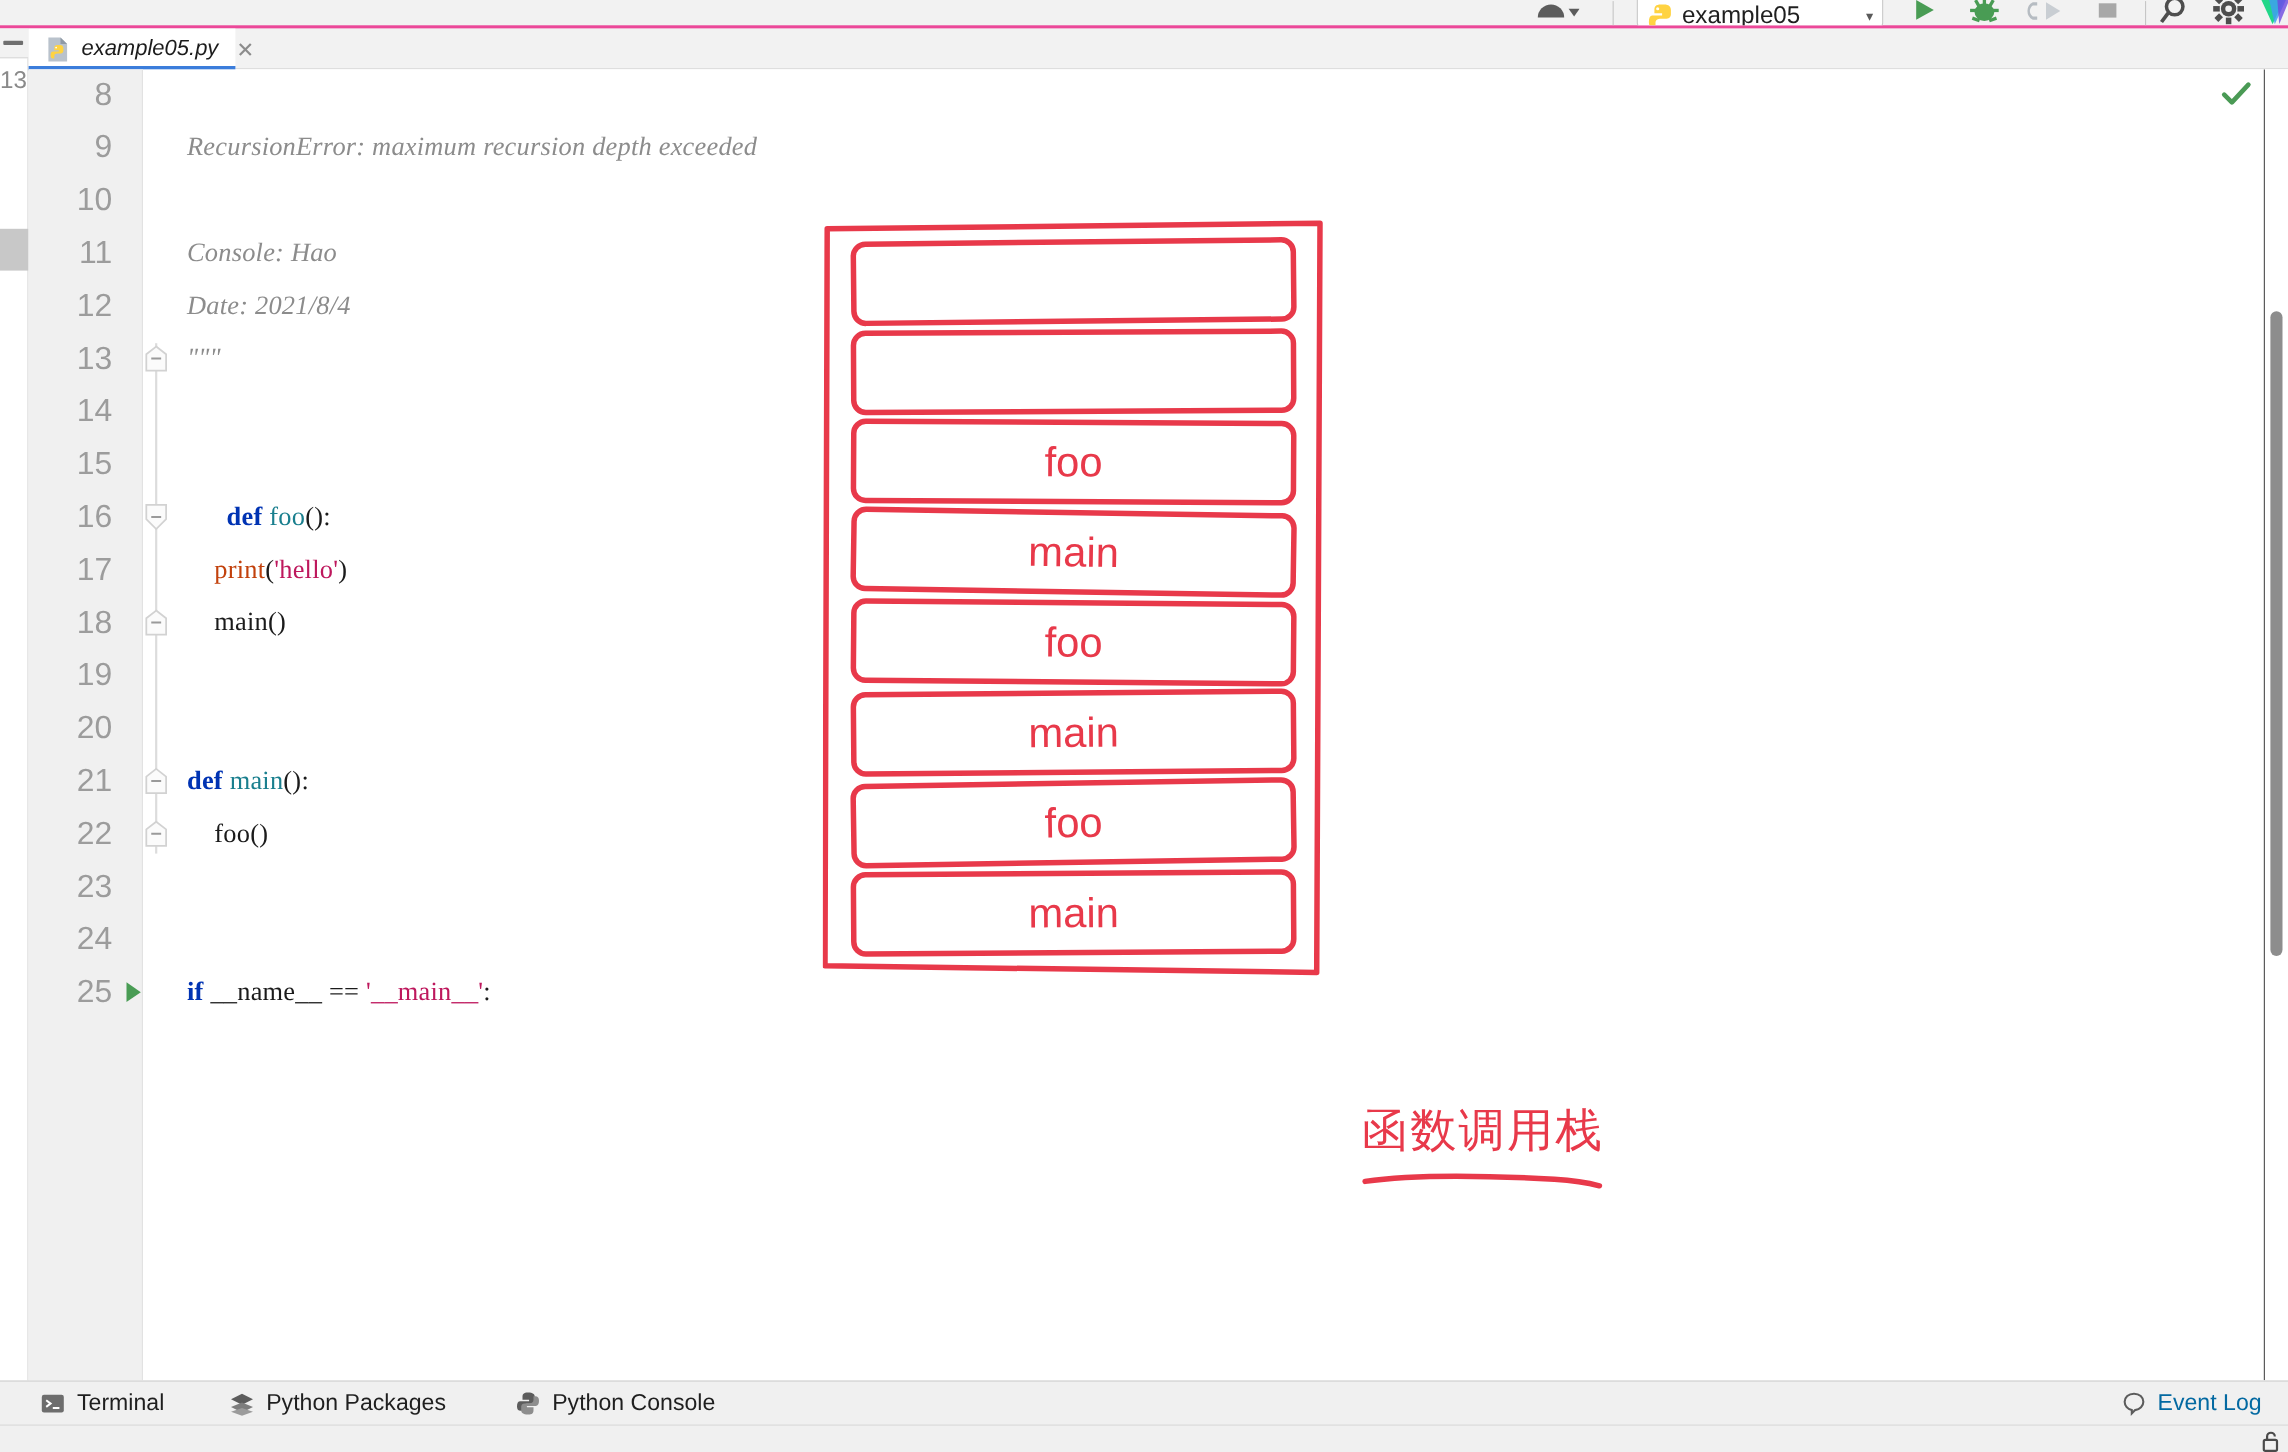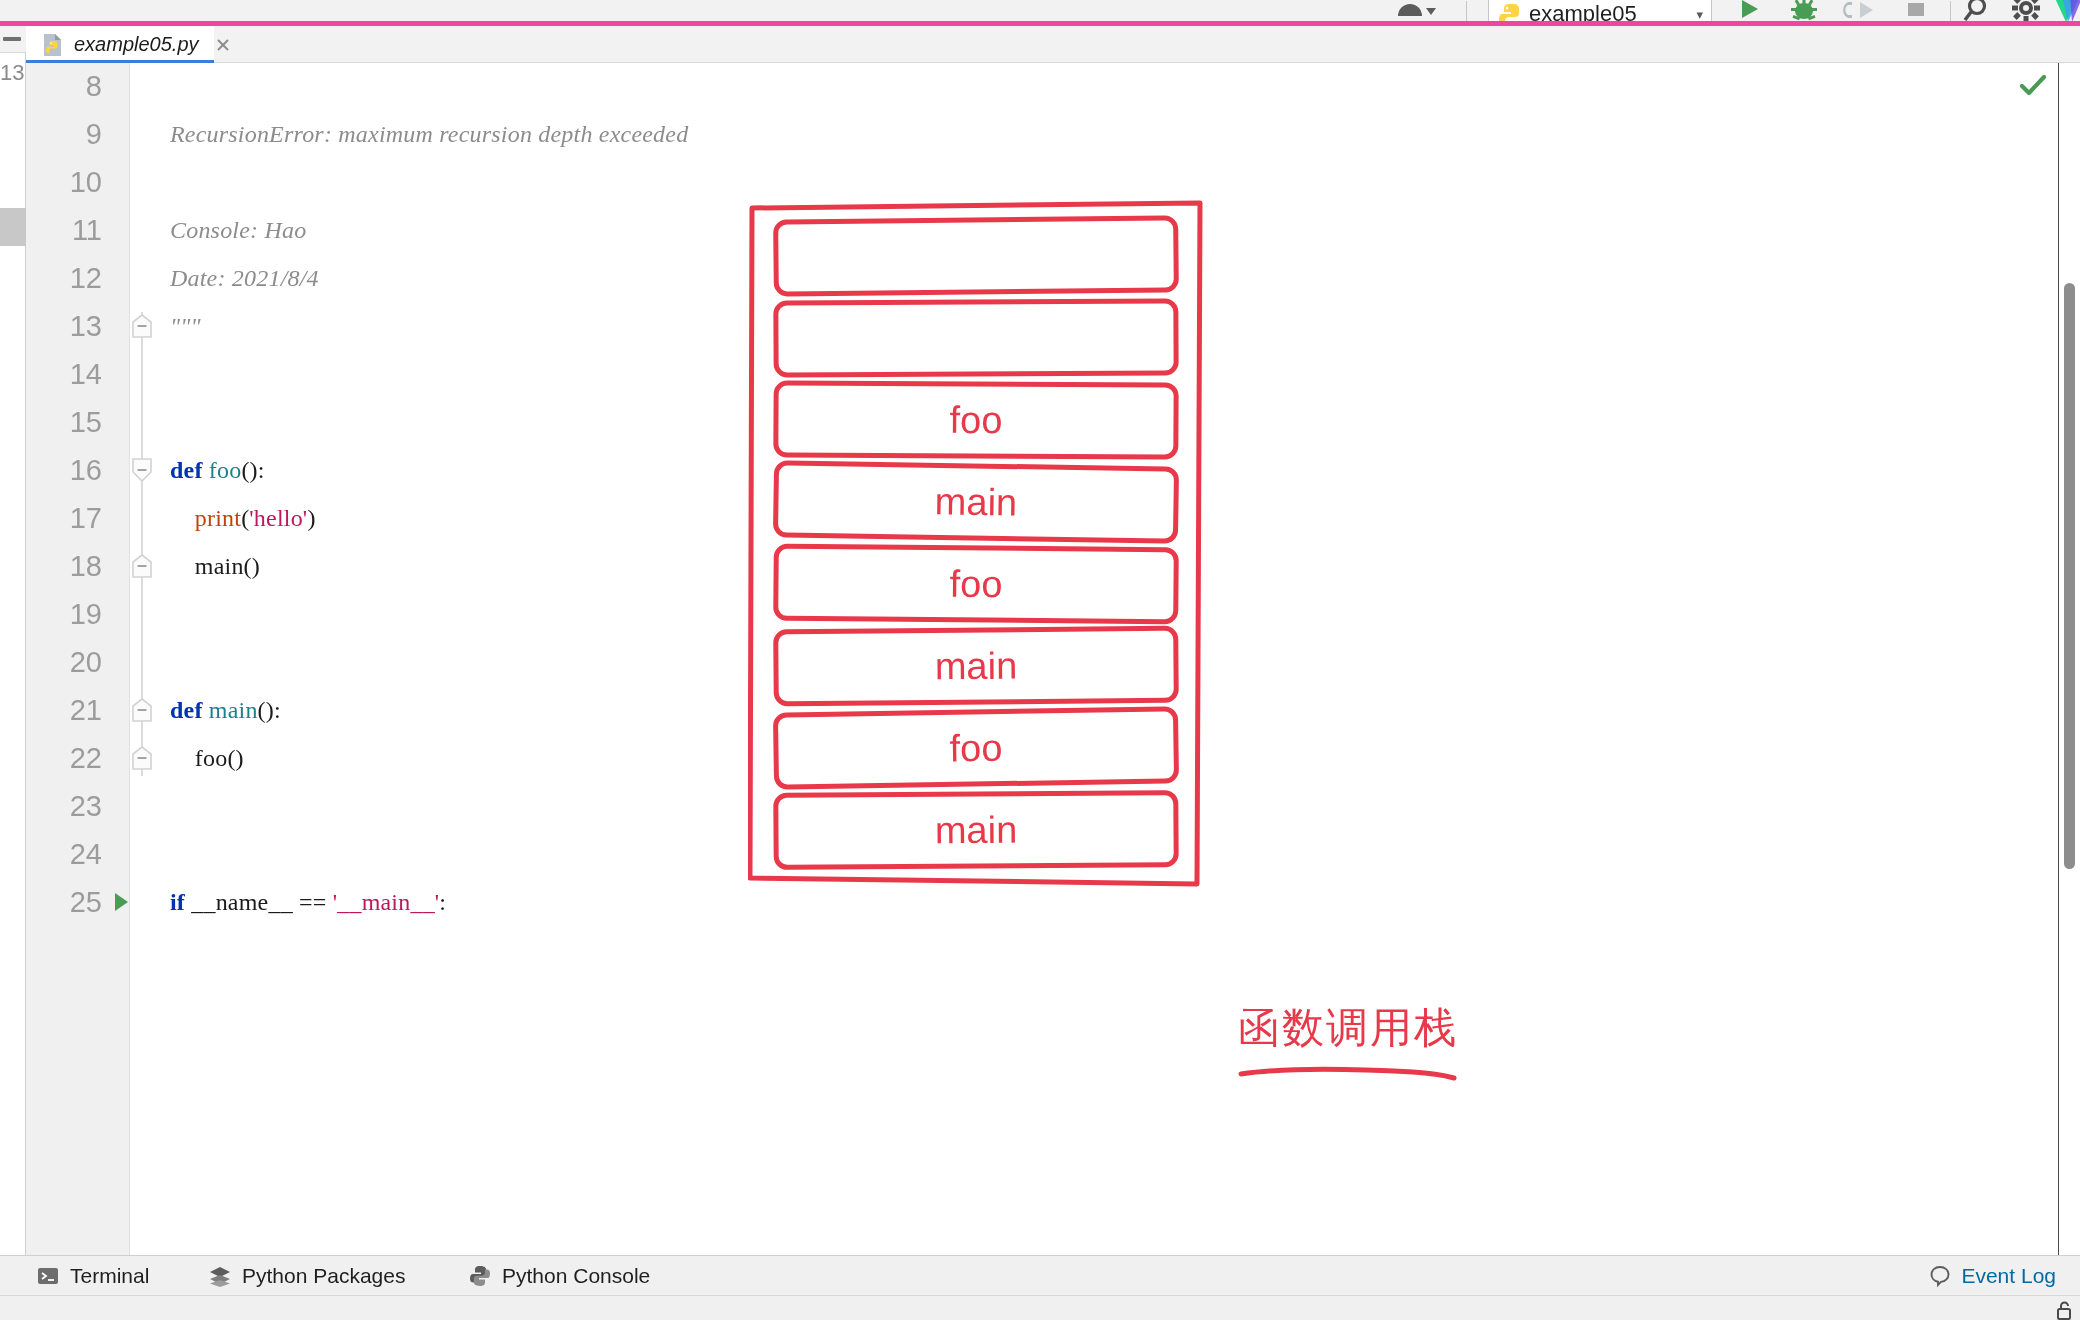--- a/index.html
+++ b/index.html
@@ -18,21 +18,21 @@
     height: 1320px;
     background: #ffffff;
   }
 
   
   .toolbar {
     position: absolute;
     left: 0; top: 0;
     width: 2080px; height: 26px;
     background: #f2f2f2;
-    border-bottom: 5px solid #ec4899;
+    border-bottom: 3px solid #ec4899;
     overflow: hidden;
   }
   .tb-vcs-icon {
     position: absolute; left: 1392px; top: -6px;
     width: 44px; height: 30px;
   }
   .tb-sep {
     position: absolute; top: 1px;
     width: 1px; height: 24px;
     background: #c6c6c6;
@@ -436,21 +436,21 @@
       </div>
     <div class="code-layer" id="codelayer">
         <div class="cline" style="top: -1px;">&nbsp;</div>
         <div class="cline" style="top: 47px;"><span class="doc">RecursionError: maximum recursion depth exceeded</span></div>
         <div class="cline" style="top: 95px;">&nbsp;</div>
         <div class="cline" style="top: 143px;"><span class="doc">Console: Hao</span></div>
         <div class="cline" style="top: 191px;"><span class="doc">Date: 2021/8/4</span></div>
         <div class="cline" style="top: 239px;"><span class="doc">"""</span></div>
         <div class="cline" style="top: 287px;">&nbsp;</div>
         <div class="cline" style="top: 335px;">&nbsp;</div>
-        <div class="cline" style="top: 383px;"><span class="kw">def </span><span class="fn">foo</span><span class="plain">():</span></div>
+        <div class="cline" style="top: 383px; margin-left: 36px;"><span class="kw">def </span><span class="fn">foo</span><span class="plain">():</span></div>
         <div class="cline" style="top: 431px;"><span class="plain">    </span><span class="bfn">print</span><span class="plain">(</span><span class="str">'hello'</span><span class="plain">)</span></div>
         <div class="cline" style="top: 479px;"><span class="plain">    main()</span></div>
         <div class="cline" style="top: 527px;">&nbsp;</div>
         <div class="cline" style="top: 575px;">&nbsp;</div>
         <div class="cline" style="top: 623px;"><span class="kw">def </span><span class="fn">main</span><span class="plain">():</span></div>
         <div class="cline" style="top: 671px;"><span class="plain">    foo()</span></div>
         <div class="cline" style="top: 719px;">&nbsp;</div>
         <div class="cline" style="top: 767px;">&nbsp;</div>
         <div class="cline" style="top: 815px;"><span class="kw">if </span><span class="plain">__name__ == </span><span class="str">'__main__'</span><span class="plain">:</span></div>
       </div>

